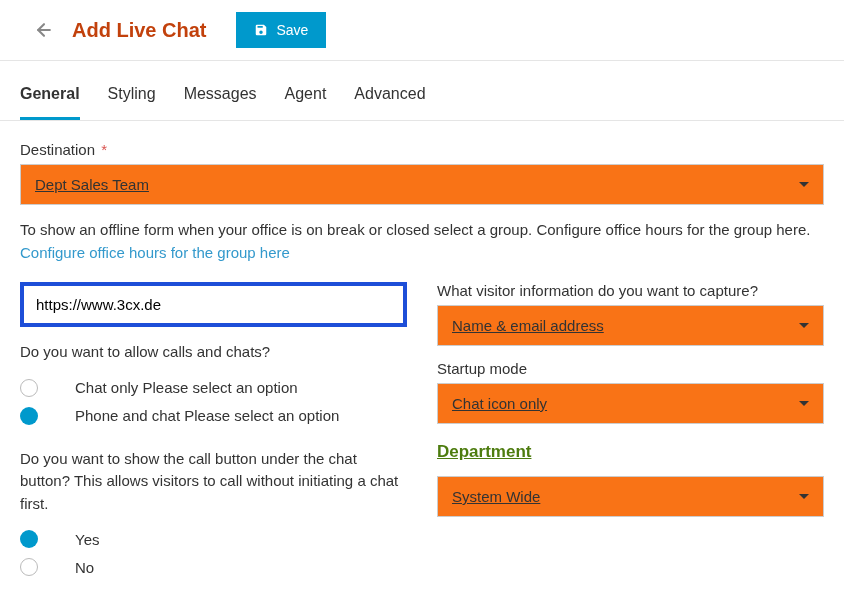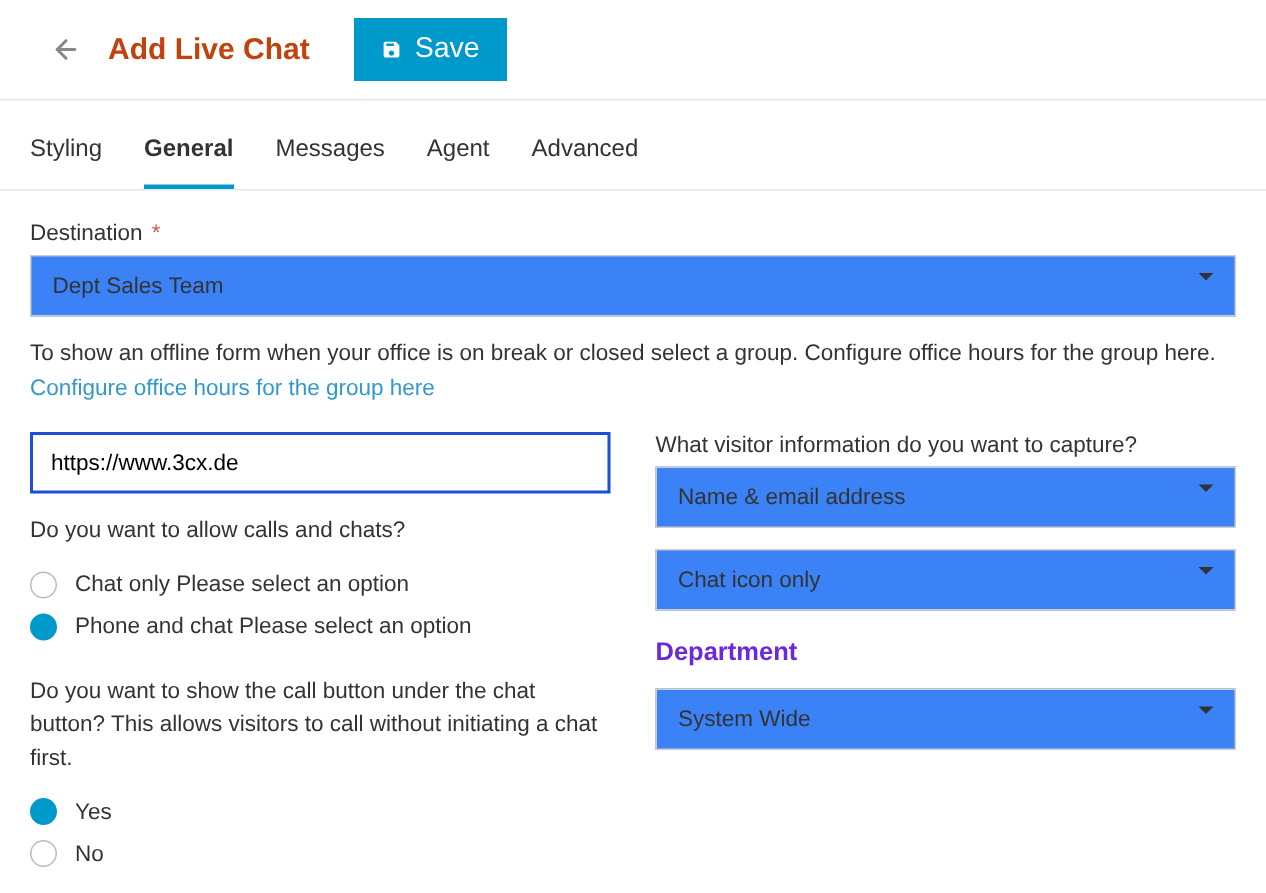--- a/index.html
+++ b/index.html
@@ -30,21 +30,21 @@
       font-size: 20px;
       font-weight: 700;
       color: #c2410c;
       margin-right: 30px;
     }
     .save-btn {
       background: #0099cc;
       color: #fff;
       border: none;
       padding: 10px 18px;
-      font-size: 19px;
+      font-size: 14px;
       display: flex;
       align-items: center;
       gap: 8px;
       cursor: pointer;
     }
     .tabs {
       display: flex;
       padding: 0 20px;
       border-bottom: 1px solid #e5e5e5;
       margin-top: 14px;
@@ -77,27 +77,28 @@
       color: #d9534f;
       margin-left: 2px;
     }
     .select {
       width: 100%;
       border: 1px solid #ccc;
       padding: 11px 14px;
       font-size: 15px;
       display: flex;
       justify-content: space-between;
-      align-items: flex-start;
-      cursor: pointer;
-      background: #3b82f6;
+      align-items: center;
+      cursor: pointer;
+      background: #f97316;
+      text-decoration: underline;
     }
     .input {
       width: 100%;
-      border: 2px solid #1d4ed8;
+      border: 4px solid #1d4ed8;
       padding: 10px 12px;
       font-size: 15px;
       outline: none;
       font-family: inherit;
     }
     .helper-text {
       font-size: 15px;
       color: #333;
       line-height: 1.5;
       margin-bottom: 18px;
@@ -111,20 +112,21 @@
       gap: 30px;
     }
     .col {
       flex: 1;
     }
     .radio-item {
       display: flex;
       align-items: center;
       padding: 5px 0;
       cursor: pointer;
+      gap: 25px;
     }
     .radio-outer {
       width: 18px;
       height: 18px;
       border-radius: 50%;
       border: 1px solid #bbb;
       margin-right: 12px;
       display: flex;
       align-items: center;
       justify-content: center;
@@ -135,22 +137,23 @@
       background: #0099cc;
     }
     .question {
       font-size: 15px;
       margin-bottom: 10px;
       line-height: 1.5;
     }
     .section-heading {
       font-size: 17px;
       font-weight: 700;
-      color: #6d28d9;
+      color: #4d7c0f;
       margin: 18px 0 14px;
+      text-decoration: underline;
     }
     .caret {
       width: 0;
       height: 0;
       border-left: 5px solid transparent;
       border-right: 5px solid transparent;
       border-top: 5px solid #333;
     }
     .left-spacing { margin-bottom: 18px; }
   </style>
@@ -167,22 +170,22 @@
   <h1 class="page-title">Add Live Chat</h1>
   <button class="save-btn">
     <svg width="14" height="14" viewBox="0 0 24 24" fill="currentColor">
         <path d="M17 3H5a2 2 0 0 0-2 2v14a2 2 0 0 0 2 2h14a2 2 0 0 0 2-2V7l-4-4zM12 19a3 3 0 1 1 0-6 3 3 0 0 1 0 6zm3-11H6V5h9v3z"></path>
       </svg>
     <span>Save</span>
   </button>
 </div>
 
 <div class="tabs">
+  <div class="tab active">General</div>
   <div class="tab">Styling</div>
-  <div class="tab active">General</div>
   <div class="tab">Messages</div>
   <div class="tab">Agent</div>
   <div class="tab">Advanced</div>
 </div>
 
 <div class="content">
 
   <div class="form-group">
     <label class="label">
       <span>Destination</span><span class="required"> *</span>
@@ -234,20 +237,21 @@
 
       <div class="form-group">
         <label class="label">What visitor information do you want to capture?</label>
         <div class="select">
           <span>Name &amp; email address</span>
           <span class="caret"></span>
         </div>
       </div>
 
       <div class="form-group">
+        <label class="label">Startup mode</label>
         <div class="select">
           <span>Chat icon only</span>
           <span class="caret"></span>
         </div>
       </div>
 
       <h3 class="section-heading">Department</h3>
       <div class="form-group">
         <div class="select">
           <span>System Wide</span>

